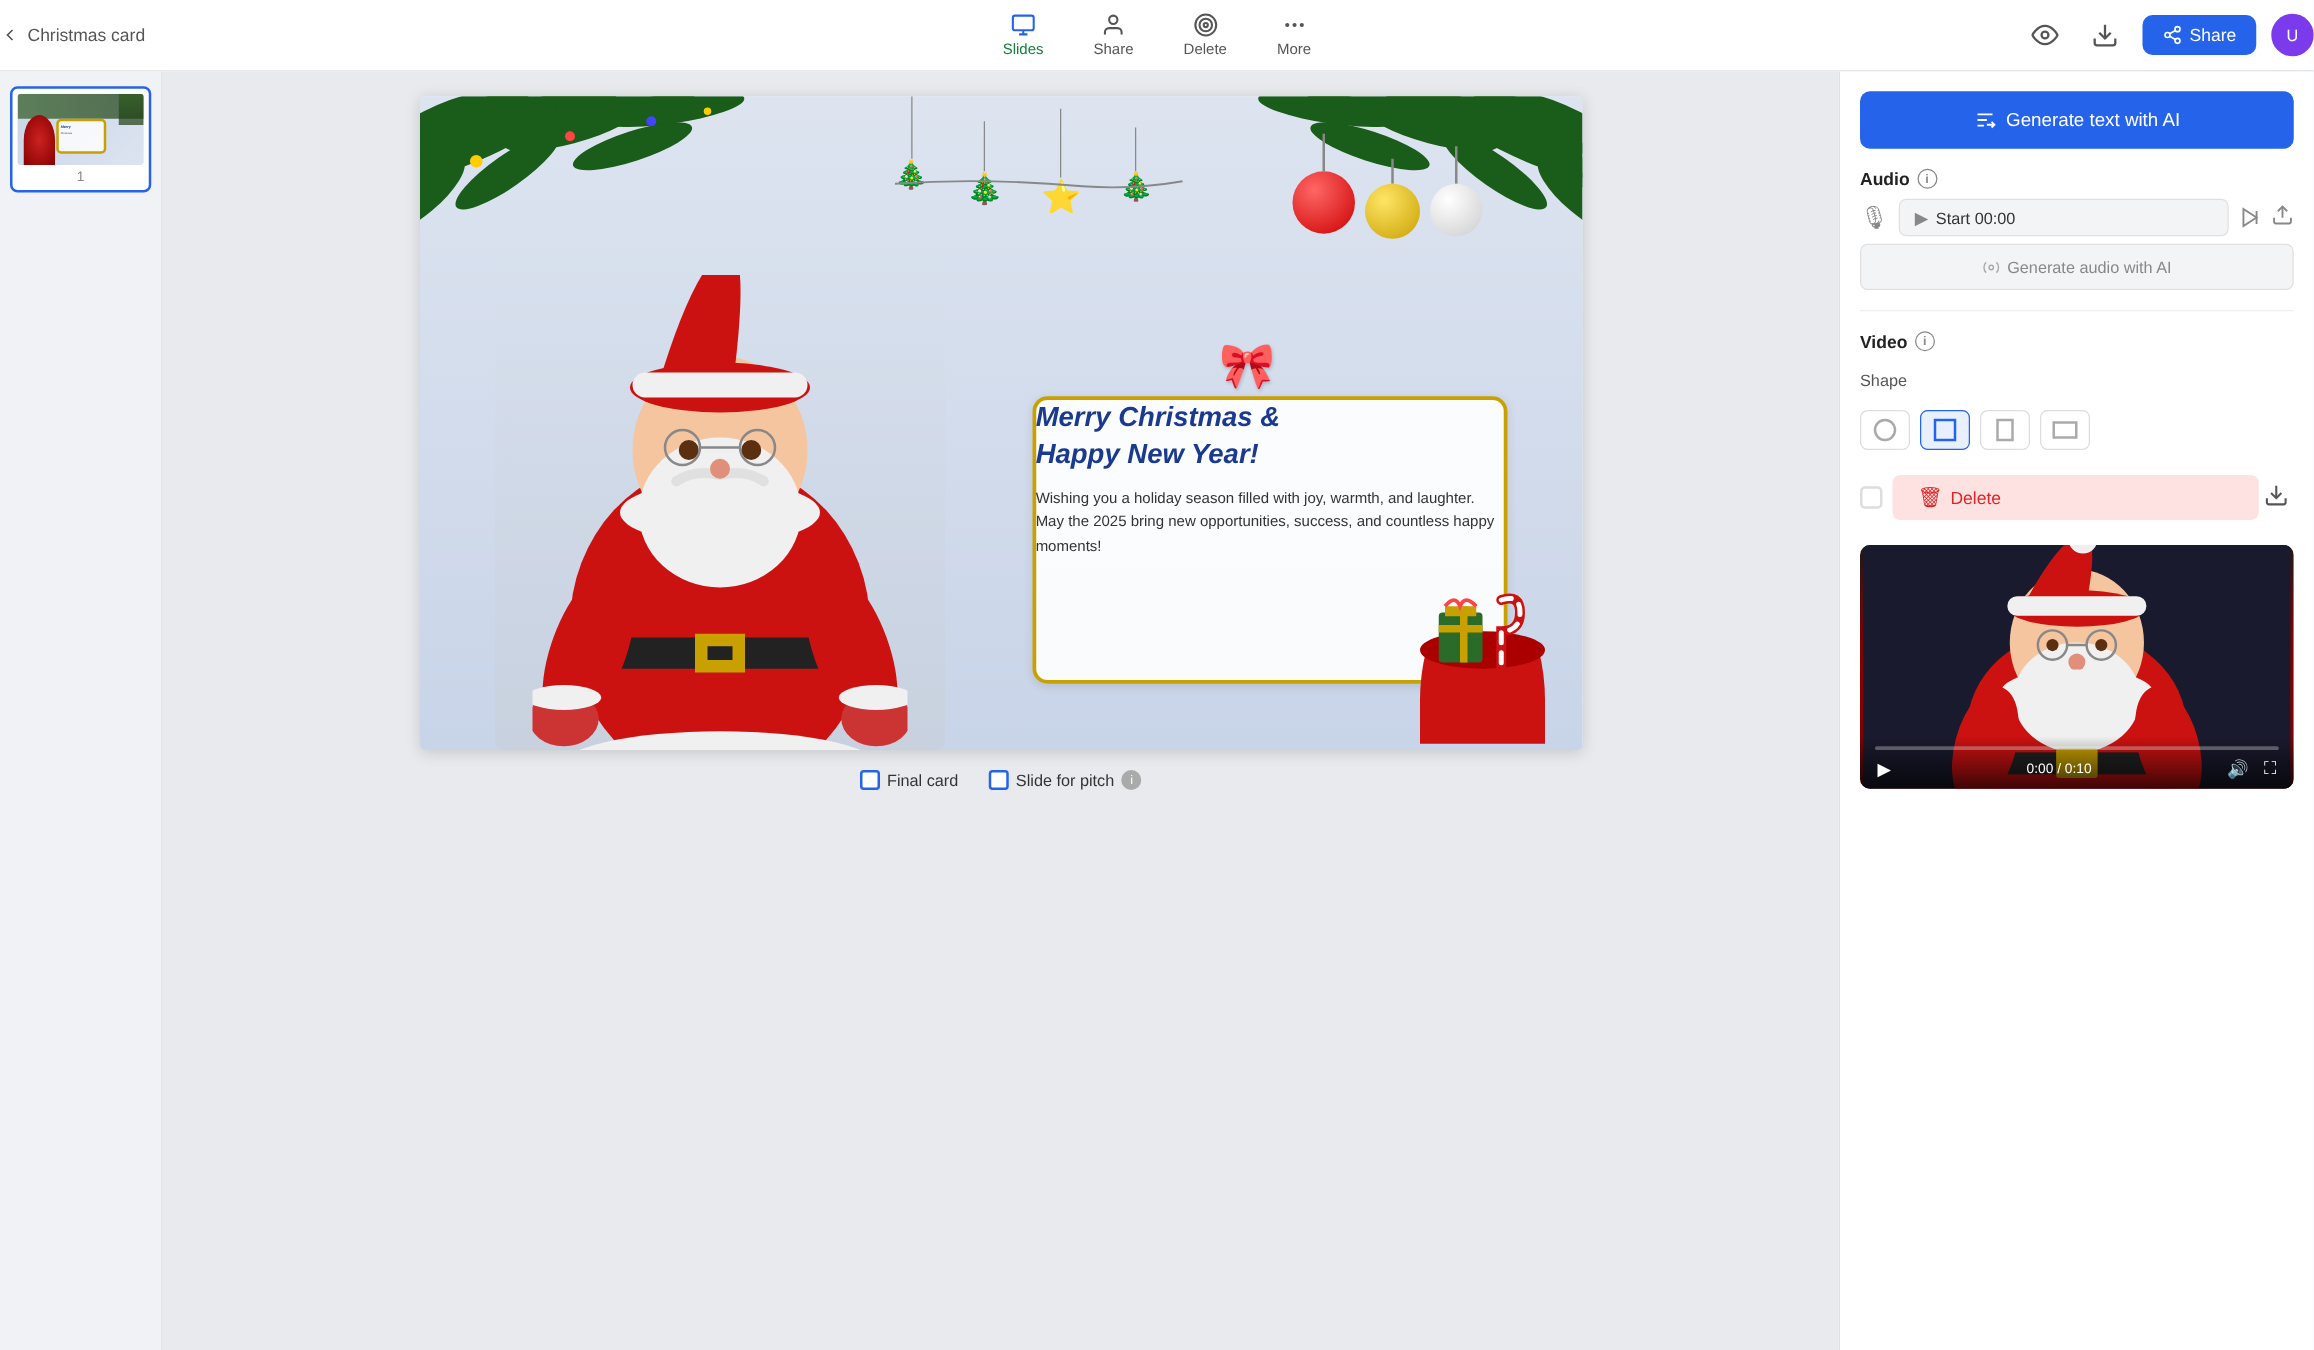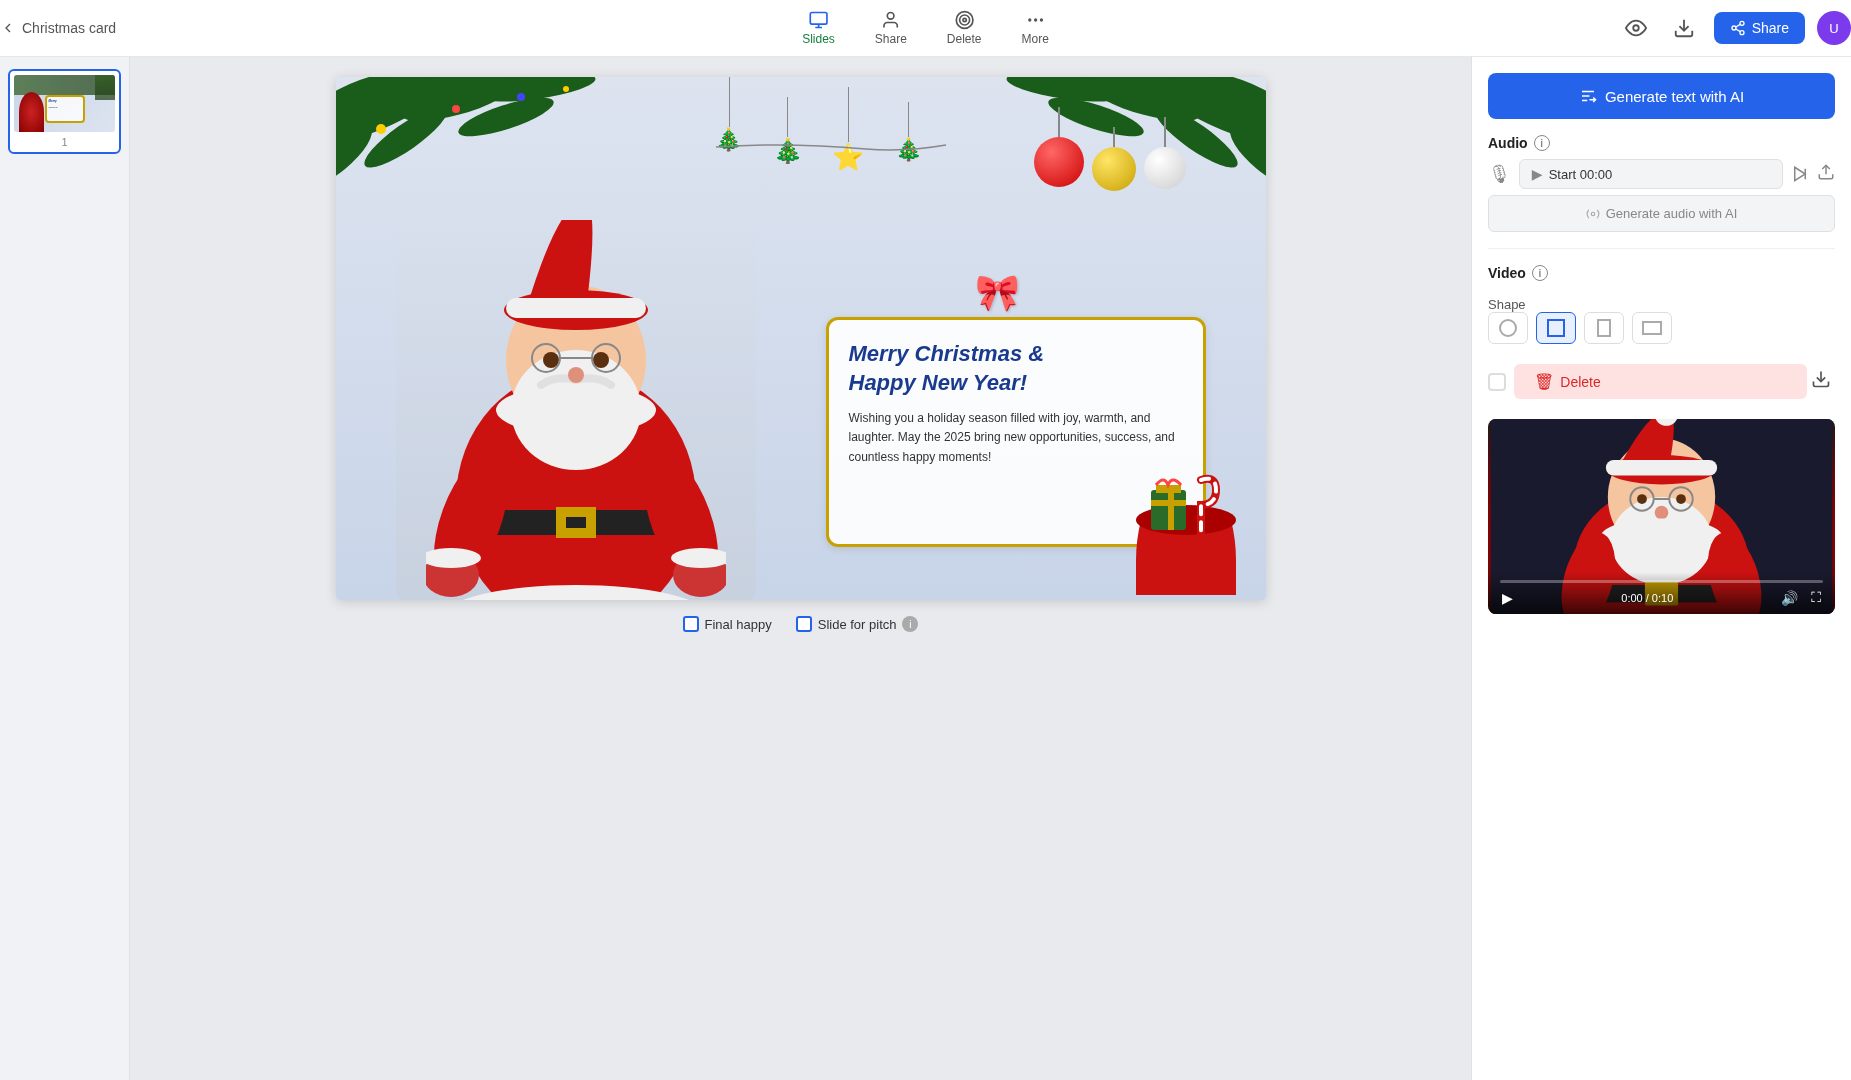--- a/index.html
+++ b/index.html
@@ -96,21 +96,20 @@
     .pine-top-right {
       position: absolute; top: 0; right: 0; width: 280px; height: 120px;
     }
     
     .message-card {
       position: absolute; top: 240px; left: 490px;
       width: 380px; height: 230px;
       border: 3px solid #c8a000;
       border-radius: 12px;
       background: rgba(255,255,255,0.9);
-      padding: 20px;
       box-shadow: 0 2px 8px rgba(0,0,0,0.1);
     }
     .message-title {
       font-size: 22px; font-weight: bold; color: #1a3a8f;
       font-style: italic; margin-bottom: 12px; line-height: 1.3;
     }
     .message-body {
       font-size: 12px; color: #333; line-height: 1.6;
     }
     
@@ -185,21 +184,21 @@
     .audio-play-icon { font-size: 14px; color: #888; }
     .audio-upload-icon { font-size: 18px; color: #888; cursor: pointer; }
     .generate-audio-btn {
       width: 100%; padding: 10px; background: #f3f4f6;
       border: 1px solid #e0e0e0; border-radius: 6px;
       font-size: 13px; color: #888; cursor: pointer;
       display: flex; align-items: center; justify-content: center; gap: 6px;
       margin-top: 6px;
     }
     .divider { height: 1px; background: #f0f0f0; }
-    .shape-section { display: flex; flex-direction: column; gap: 0; justify-content: flex-end; }
+    .shape-section { display: flex; flex-direction: column; gap: 16px; justify-content: flex-end; }
     .shape-label { font-size: 13px; color: #555; }
     .shape-options {
       display: flex; align-items: center; gap: 8px;
     }
     .shape-opt {
       width: 40px; height: 32px; border: 1.5px solid #ddd; border-radius: 6px;
       display: flex; align-items: center; justify-content: center; cursor: pointer;
     }
     .shape-opt.active { background: #e8f0fe; border-color: #2563eb; }
     .shape-circle { width: 18px; height: 18px; border-radius: 50%; border: 2px solid #aaa; }
@@ -505,21 +504,21 @@
           <path d="M75 20 Q90 15 90 30 Q90 45 75 45 L75 75" stroke="#fff" stroke-width="4" stroke-dasharray="8,8" fill="none" stroke-linecap="round"></path>
 
           <path d="M30 25 Q38 15 42 25 Q46 15 55 25" stroke="#ff4444" stroke-width="3" fill="none"></path>
         </svg>
       </div>
     </div>
 
     <div class="slide-controls">
       <label class="checkbox-item">
         <div class="checkbox-box"></div>
-        <span>Final happy</span>
+        <span>Final card</span>
       </label>
       <label class="checkbox-item">
         <div class="checkbox-box"></div>
         <span>Slide for pitch</span>
         <div class="info-icon">i</div>
       </label>
     </div>
   </div>
 
   <div class="right-panel">

